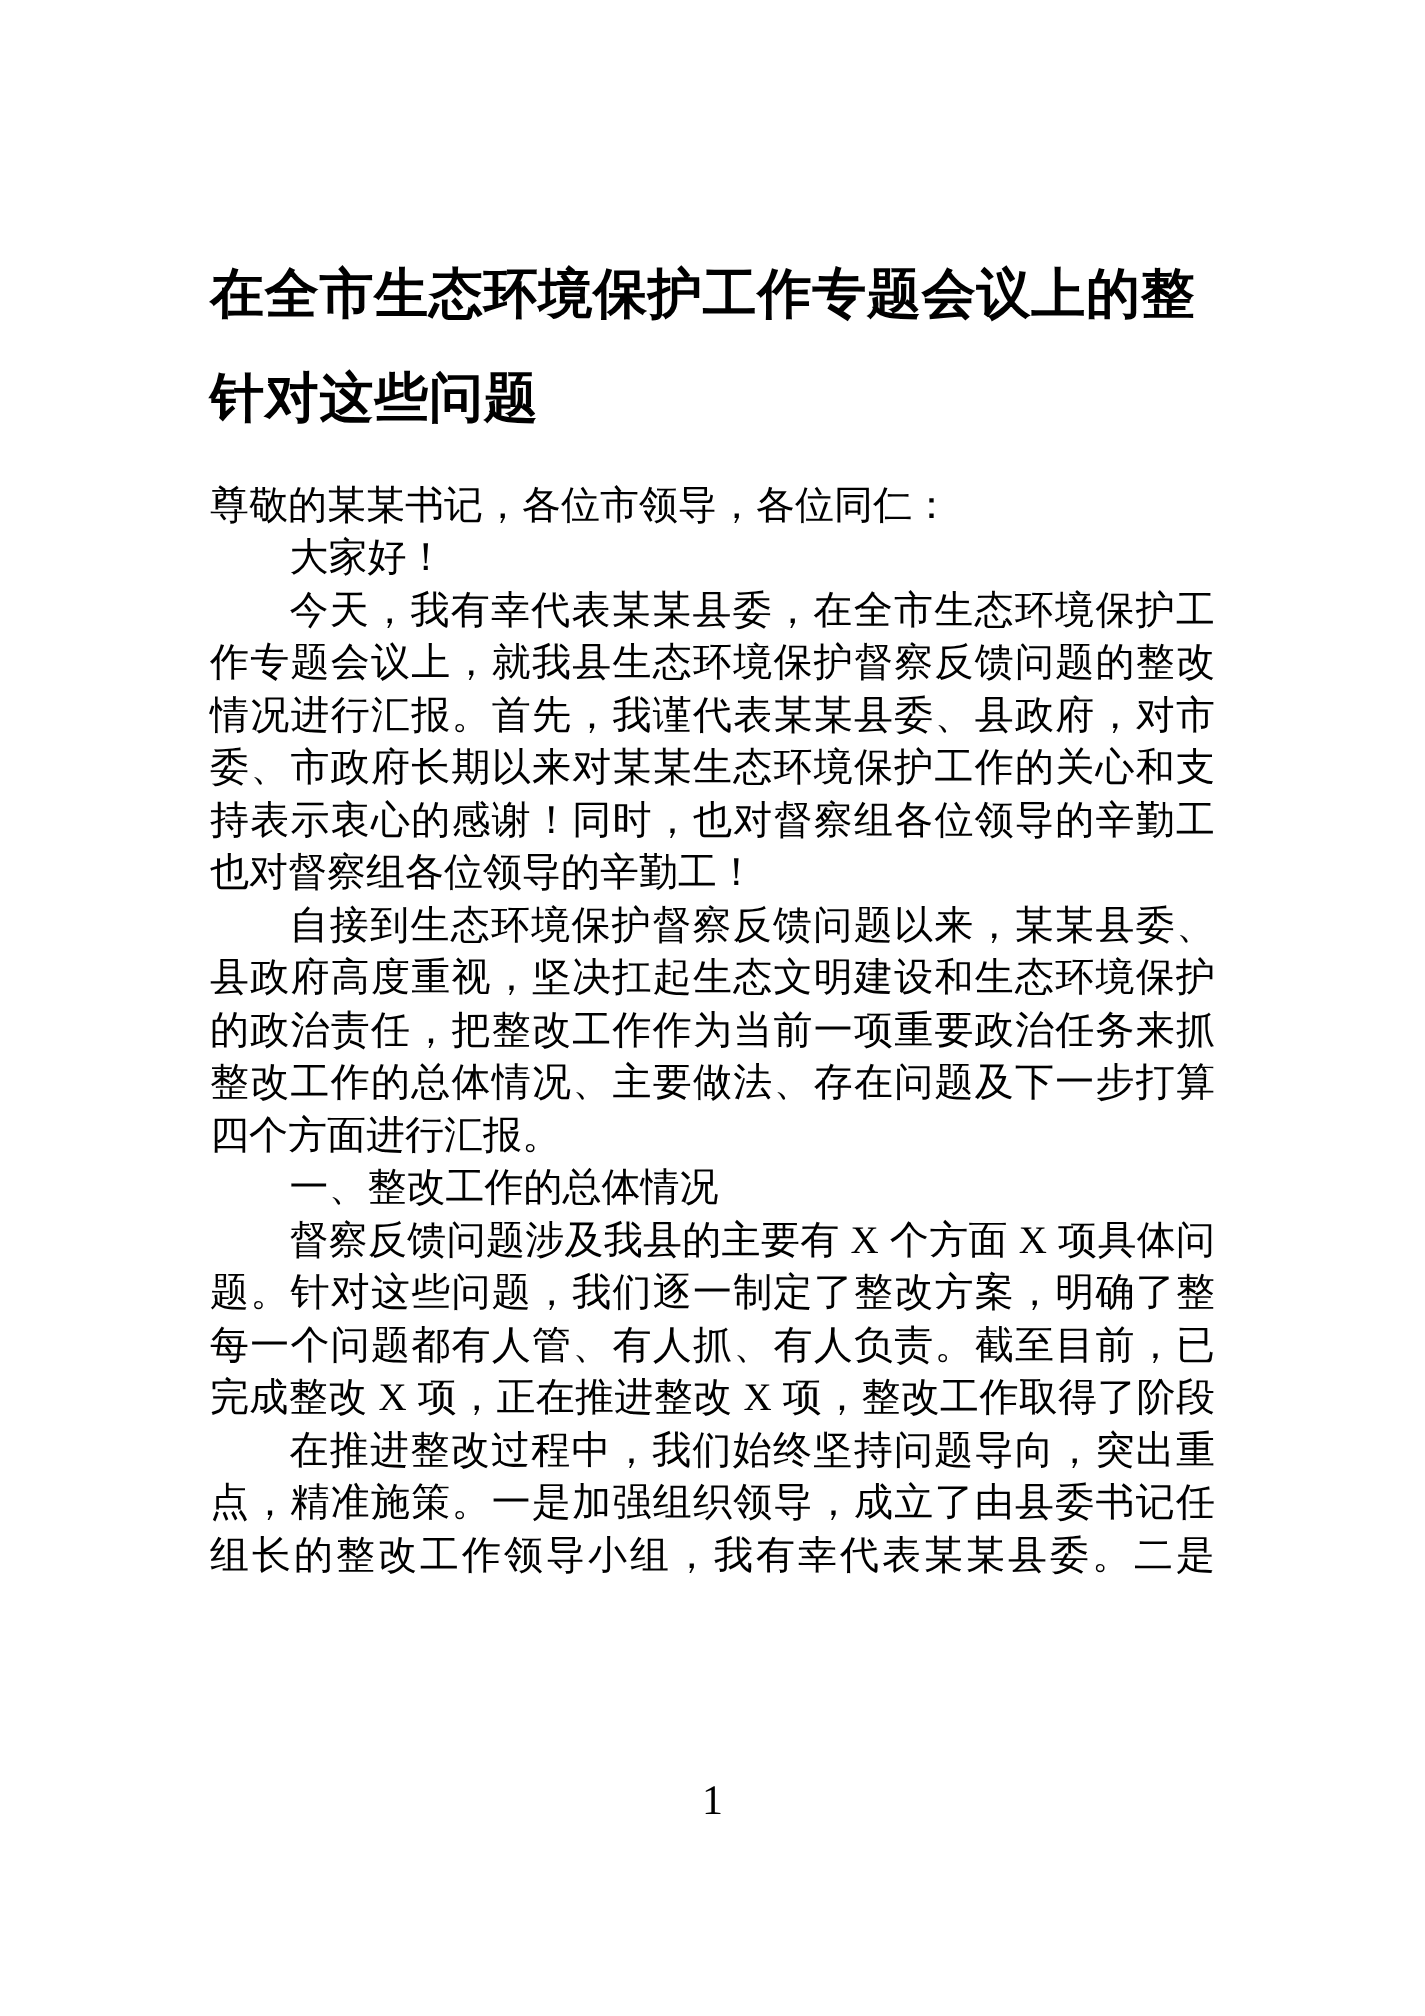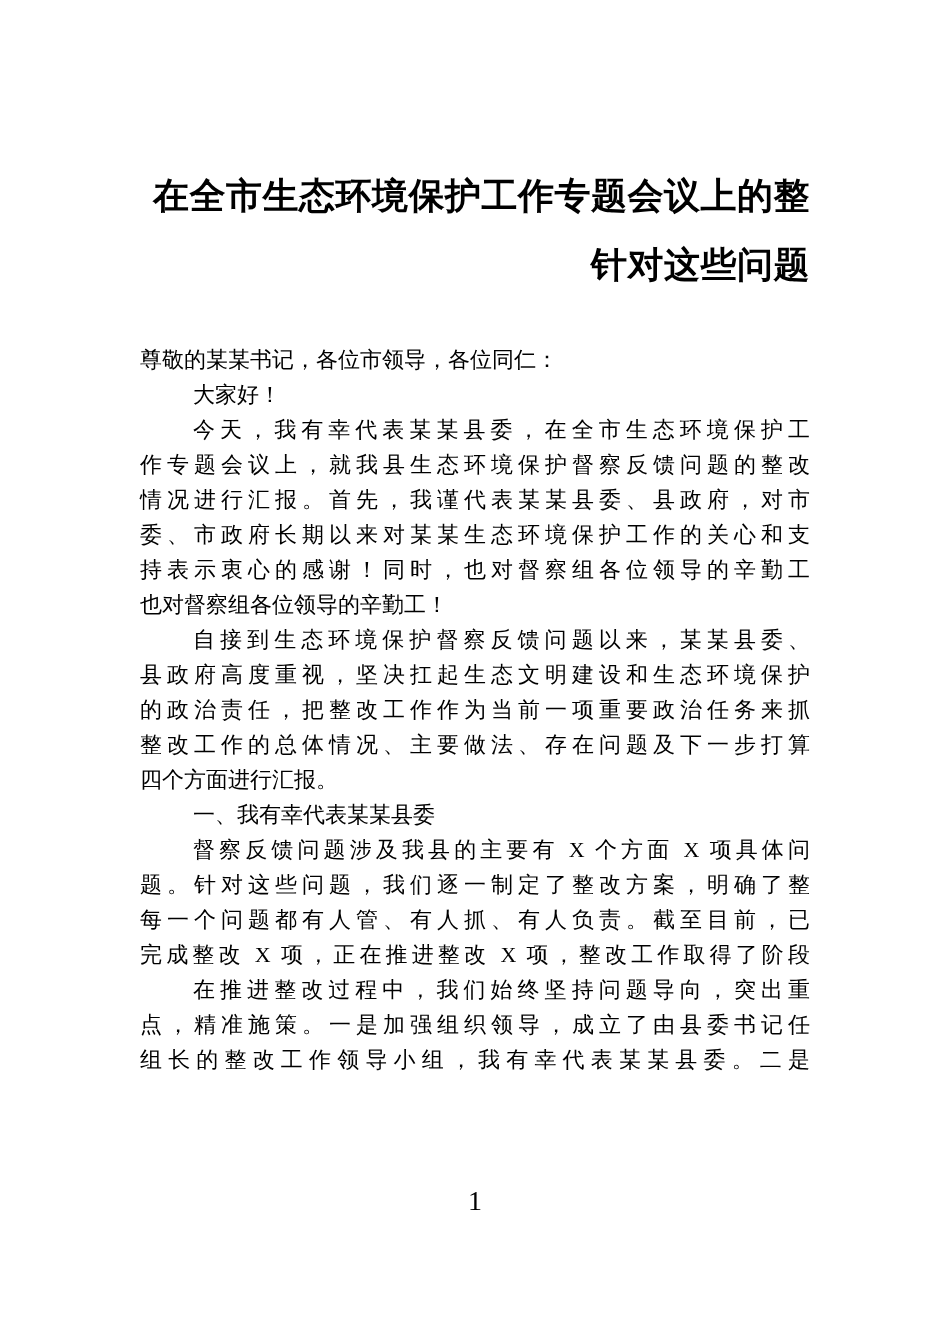--- a/index.html
+++ b/index.html
@@ -11,33 +11,33 @@
     background: #ffffff;
     overflow: hidden;
     color: #000000;
     font-family: "Liberation Sans", sans-serif;
   }
   .doc-title {
     position: absolute;
     top: 161px;
     left: 140px;
     width: 670px;
-    text-align: right;
+    text-align: left;
     font-weight: bold;
     font-size: 36px;
     line-height: 69px;
     letter-spacing: 0.5px;
     white-space: nowrap;
   }
   .body-text {
     position: absolute;
-    top: 342px;
+    top: 319px;
     left: 140px;
     width: 670px;
-    font-size: 22px;
+    font-size: 26px;
     line-height: 35px;
   }
   .line {
     height: 35px;
     white-space: nowrap;
   }
   .line.fill {
     text-align: justify;
     text-align-last: justify;
     white-space: normal;
@@ -72,21 +72,21 @@
       <div class="line fill">作专题会议上，就我县生态环境保护督察反馈问题的整改</div>
       <div class="line fill">情况进行汇报。首先，我谨代表某某县委、县政府，对市</div>
       <div class="line fill">委、市政府长期以来对某某生态环境保护工作的关心和支</div>
       <div class="line fill">持表示衷心的感谢！同时，也对督察组各位领导的辛勤工</div>
       <div class="line">也对督察组各位领导的辛勤工！</div>
       <div class="line indent fill">自接到生态环境保护督察反馈问题以来，某某县委、</div>
       <div class="line fill">县政府高度重视，坚决扛起生态文明建设和生态环境保护</div>
       <div class="line fill">的政治责任，把整改工作作为当前一项重要政治任务来抓</div>
       <div class="line fill">整改工作的总体情况、主要做法、存在问题及下一步打算</div>
       <div class="line">四个方面进行汇报。</div>
-      <div class="line indent">一、我有幸代表某某县委</div>
+      <div class="line indent">一、整改工作的总体情况</div>
       <div class="line indent fill">督察反馈问题涉及我县的主要有 <span class="latin">X</span> 个方面 <span class="latin">X</span> 项具体问</div>
       <div class="line fill">题。针对这些问题，我们逐一制定了整改方案，明确了整</div>
       <div class="line fill">每一个问题都有人管、有人抓、有人负责。截至目前，已</div>
       <div class="line fill">完成整改 <span class="latin">X</span> 项，正在推进整改 <span class="latin">X</span> 项，整改工作取得了阶段</div>
       <div class="line indent fill">在推进整改过程中，我们始终坚持问题导向，突出重</div>
       <div class="line fill">点，精准施策。一是加强组织领导，成立了由县委书记任</div>
       <div class="line fill">组长的整改工作领导小组，我有幸代表某某县委。二是</div>
     </div>
 
   <div class="page-number">1</div>

